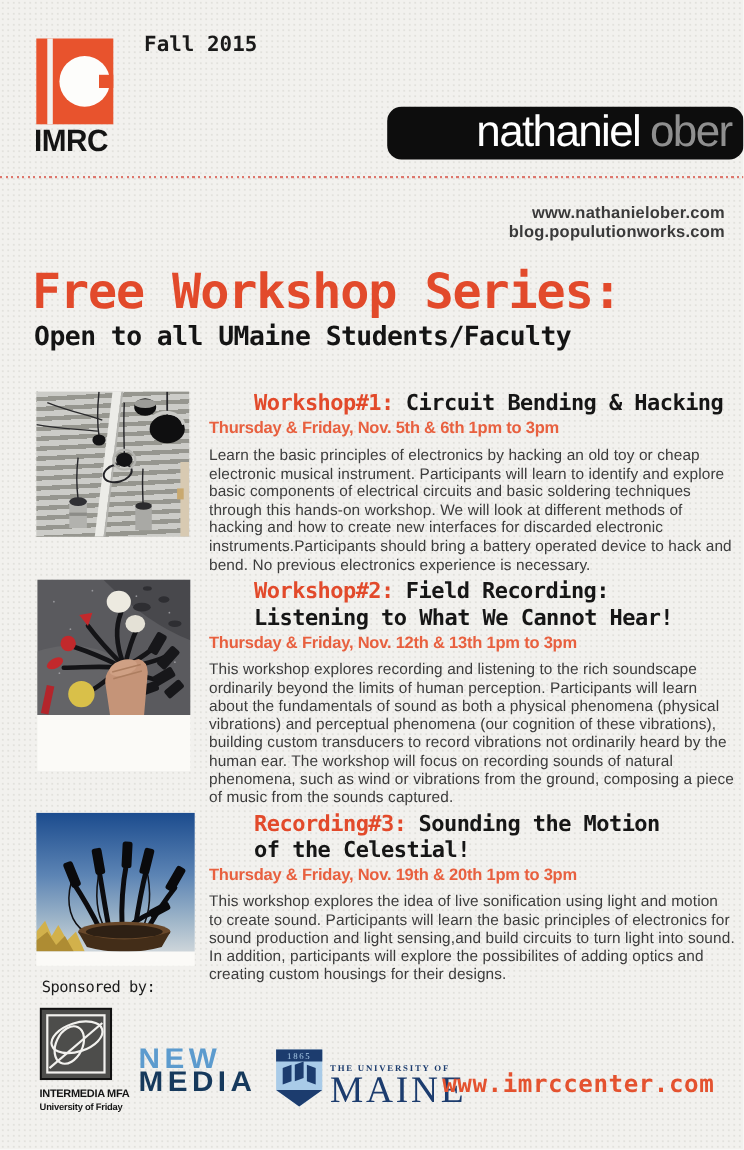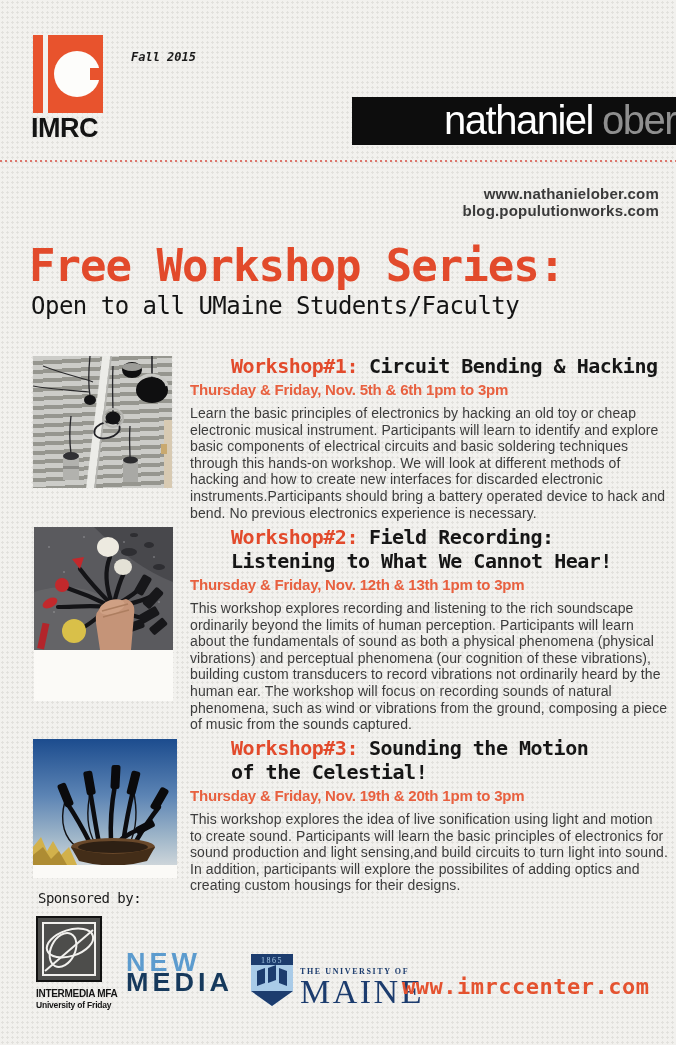--- a/index.html
+++ b/index.html
@@ -13,33 +13,33 @@
   }
   .abs{position:absolute;}
   .mono{font-family:"DejaVu Sans Mono",monospace;}
 
   
   .imrc-box{left:33px;top:35px;width:70px;height:78px;background:#E8532D;}
   .imrc-gap{position:absolute;left:10px;top:0;width:5px;height:78px;background:#F2F1EE;}
   .imrc-circle{position:absolute;left:21px;top:16px;width:46px;height:46px;border-radius:50%;background:#FDFDFB;}
   .imrc-notch{position:absolute;left:57px;top:33px;width:13px;height:12px;background:#E8532D;}
   .imrc-word{left:31px;top:111px;font-weight:bold;font-size:26px;letter-spacing:-0.5px;color:#141414;transform:scale(1.04,1.08);transform-origin:left top;}
-  .season{left:131px;top:46px;font-weight:bold;font-size:12px;line-height:22px;color:#1A1A1A;font-style:italic;}
+  .season{left:131px;top:29px;font-weight:bold;font-size:19px;line-height:22px;color:#1A1A1A;}
   .role-title{left:130px;top:76px;font-size:27px;line-height:32px;color:#222;letter-spacing:-1px;}
-  .name-bar{left:352px;top:97px;right:0;height:48px;background:#0D0D0D;text-align:right;padding-right:0;box-sizing:border-box;
-    font-size:40px;line-height:47px;letter-spacing:-1.5px;white-space:nowrap;}
+  .name-bar{left:352px;top:97px;right:0;height:48px;background:#0D0D0D;text-align:right;padding-right:11px;box-sizing:border-box;
+    font-size:40px;line-height:47px;letter-spacing:-1.5px;white-space:nowrap;border-radius:13px;}
   .name-first{color:#FFFFFF;margin-right:9px;}
   .name-last{color:#8F8F8F;}
   .dotted-rule{left:0;top:160px;width:676px;height:2px;
     background-image:repeating-linear-gradient(to right,rgba(214,78,66,0.75) 0 2px,transparent 2px 5px);}
   .links{right:17px;top:186px;text-align:right;font-weight:bold;font-size:15px;line-height:16.5px;color:#3A3A3A;letter-spacing:0.2px;}
 
   
   .series-title{left:29px;top:243px;font-weight:bold;font-size:44px;line-height:46px;color:#E24A2B;letter-spacing:-1px;white-space:nowrap;}
-  .series-subtitle{left:31px;top:292px;font-weight:normal;font-size:24px;line-height:28px;color:#141414;letter-spacing:-0.5px;white-space:nowrap;}
+  .series-subtitle{left:31px;top:292px;font-weight:bold;font-size:24px;line-height:28px;color:#141414;letter-spacing:-0.5px;white-space:nowrap;}
 
   
   .ws{width:478px;left:190px;}
   .ws1{top:354px;} .ws2{top:525px;} .ws3{top:736px;}
   .ws-title{font-family:"DejaVu Sans Mono",monospace;font-weight:bold;font-size:20px;line-height:24px;color:#161616;letter-spacing:-0.5px;white-space:nowrap;margin-left:41px;}
   .ws-label{color:#E24A2B;margin-right:11px;}
   .ws-date{font-weight:bold;font-size:15px;line-height:22px;color:#E8603F;margin-top:1px;letter-spacing:-0.2px;white-space:nowrap;}
   .ws-desc{font-size:14px;line-height:16.6px;color:#3C3C3C;margin-top:4px;letter-spacing:0.1px;}
 
   
@@ -223,21 +223,21 @@
         <ellipse cx="80" cy="108" rx="35" ry="6" fill="#2E2014"></ellipse>
         <path d="M38,108 Q80,122 122,108 L114,122 Q80,131 46,122 Z" fill="#432D18"></path>
         <polygon points="0,126 0,108 8,98 14,112 20,102 28,116 36,108 44,126" fill="#D2B14B"></polygon>
         <polygon points="0,126 0,116 10,108 18,120 26,112 34,126" fill="#A8862F" opacity="0.85"></polygon>
       </svg>
     </div>
   </div>
 
   <div class="abs ws ws3">
     <div class="ws-title">
-      <span class="ws-label">Workshop#3:</span><span>Sounding the Motion</span>
+      <span class="ws-label">Recording#3:</span><span>Sounding the Motion</span>
     </div>
     <div class="ws-title">of the Celestial!</div>
     <div class="ws-date">Thursday &amp; Friday, Nov. 19th &amp; 20th 1pm to 3pm</div>
     <div class="ws-desc">This workshop explores the idea of live sonification using light and motion to create sound. Participants will learn the basic principles of electronics for sound production and light sensing,and build circuits to turn light into sound. In addition, participants will explore the possibilites of adding optics and creating custom housings for their designs.</div>
   </div>
 
   <div class="abs sponsored mono">Sponsored by:</div>
 
   <div class="abs im-logo">
     <svg width="66" height="66" viewBox="0 0 66 66">

